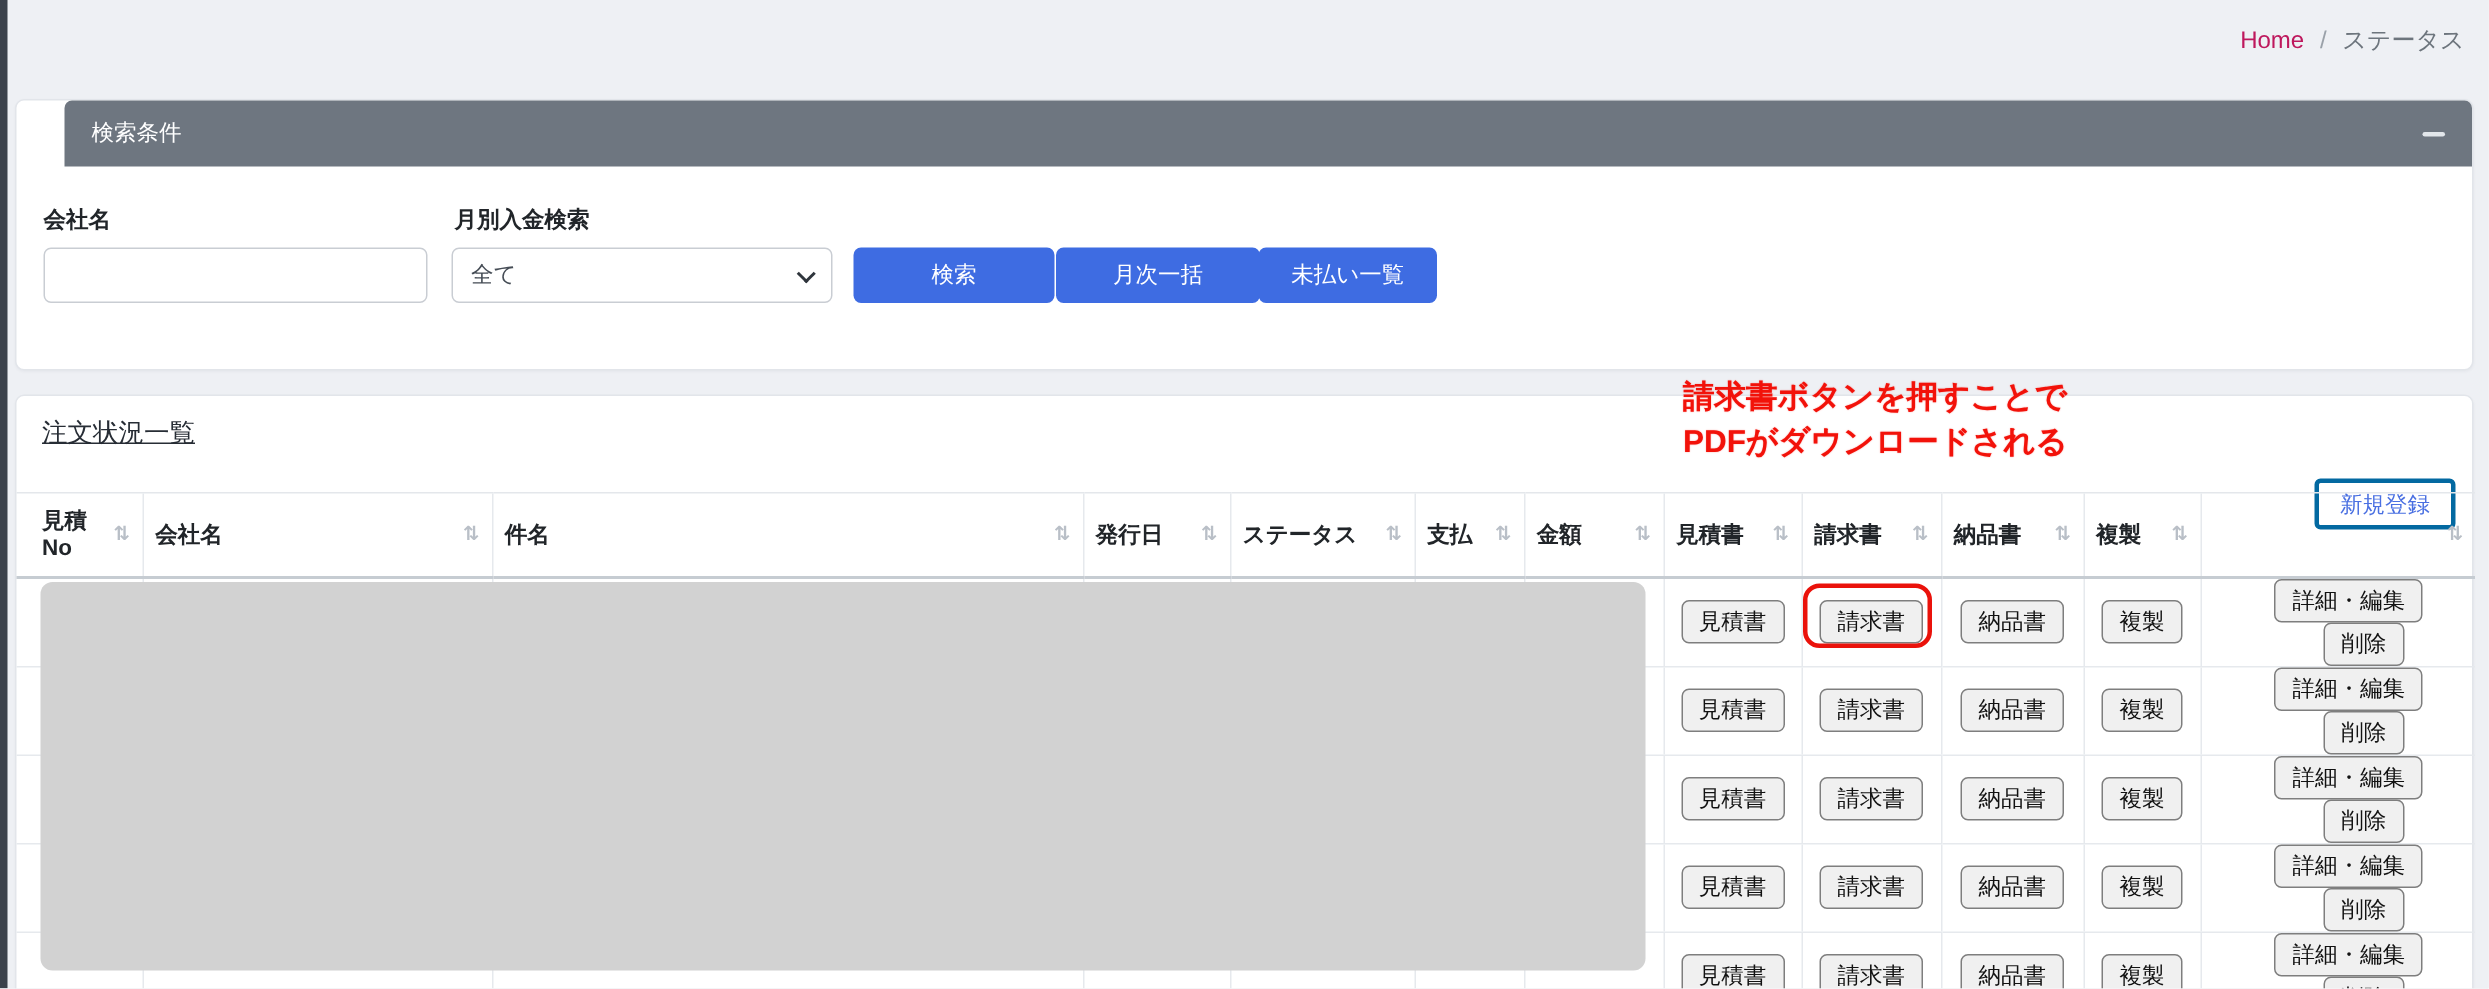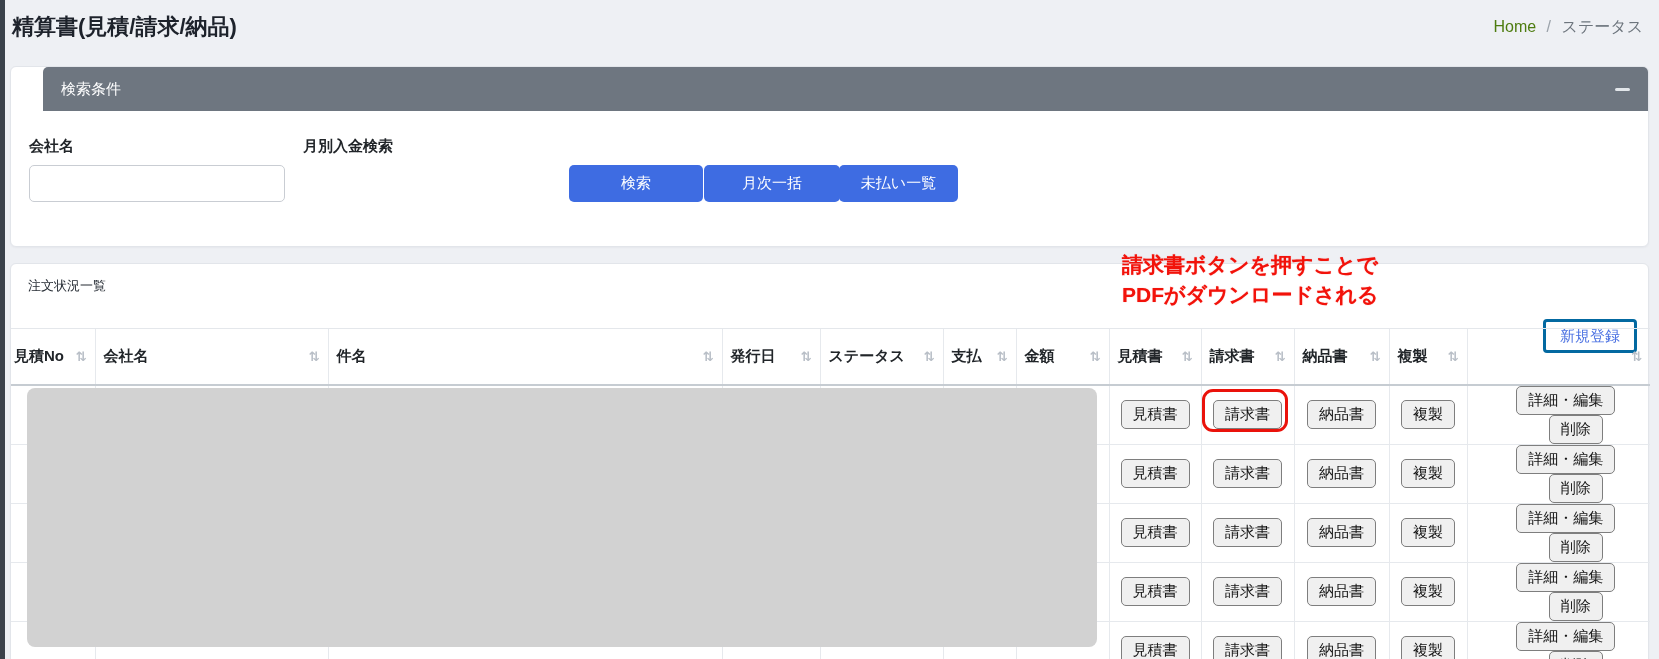--- a/index.html
+++ b/index.html
@@ -6,21 +6,21 @@
   html,body { background:#eef0f4; }
   body { font-family:"Liberation Sans","DejaVu Sans",sans-serif; color:#212529; }
   #page { position:relative; width:1659px; height:659px; background:#eef0f4; overflow:hidden; }
 
   
   .side-strip { position:absolute; left:0; top:0; width:5px; height:659px; background:#3b424b; }
 
   
   .page-title { position:absolute; left:12px; top:12px; font-size:22px; font-weight:bold; color:#1d222b; }
   .breadcrumb { position:absolute; right:16px; top:17px; font-size:16px; }
-  .breadcrumb .bc-home { color:#4d7c0f; text-decoration:none; cursor:pointer; }
+  .breadcrumb .bc-home { color:#be185d; text-decoration:none; cursor:pointer; }
   .breadcrumb .bc-sep { color:#9aa1a9; margin:0 6px; }
   .breadcrumb .bc-cur { color:#6d757d; }
 
   
   .card { position:absolute; left:10px; width:1639px; background:#ffffff;
           border:1px solid #e2e5ea; border-radius:6px; box-shadow:0 1px 2px rgba(20,30,50,.04); }
   .search-card { top:66px; height:181px; }
   .table-card  { top:263px; height:420px; border-radius:6px 6px 0 0; }
 
   
@@ -42,30 +42,30 @@
   .select-wrap .chev::before { content:""; position:absolute; left:0; top:0; width:7px; height:7px;
                         border-right:2px solid #2f353c; border-bottom:2px solid #2f353c; transform:rotate(45deg); }
 
   .btn-primary { position:absolute; top:98px; height:37px; background:#3e6ce2; color:#fff;
                  border:none; border-radius:5px; font-size:15px; cursor:pointer; font-family:inherit; }
   .btn-search { left:558px; width:134px; }
   .btn-month  { left:693px; width:136px; }
   .btn-unpaid { left:828px; width:119px;font-family:Liberation Serif, serif; }
 
   
-  .list-title { position:absolute; left:17px; top:13px; font-size:13px; color:#272d35; }
+  .list-title { position:absolute; left:17px; top:13px; font-size:17px; color:#272d35;text-decoration:underline; }
   .btn-register { position:absolute; right:11px; top:10px; height:34px; padding:0 14px;
                   background:#fff; border:3px solid #0369a1; border-radius:4px; color:#4a70e2;
                   font-size:15px; cursor:pointer; font-family:Liberation Serif, serif;margin-top:45px; }
 
   table.order-table { position:absolute; left:0; top:64px; width:1639px; border-collapse:collapse; table-layout:fixed; }
   .order-table th { height:56px; font-size:15px; font-weight:bold; color:#212529; text-align:left;
                     border-top:1px solid #e4e7eb; border-bottom:2px solid #c6ccd2; padding:0 8px; vertical-align:middle; }
   .order-table th .th-inner { display:flex; align-items:center; justify-content:space-between; }
-  .order-table th:first-child { padding-left:3px; }
+  .order-table th:first-child { padding-left:17px; }
   .order-table th + th, .order-table td + td { border-left:1px solid #e6e9ed; }
   .order-table td { height:54px; border-bottom:1px solid #e6e9ed; vertical-align:middle; text-align:center; }
   .sort-icon { font-size:13px; color:#b9bfc7; margin-left:4px; flex:0 0 auto; cursor:pointer; }
 
   .row-btn { display:inline-block; background:#f0f0f0; border:1px solid #7e7e7e; border-radius:5px;
              color:#121212; font-size:15px; padding:4px 11px; cursor:pointer; white-space:nowrap; font-family:inherit; }
   .cell-actions { text-align:left; padding-left:14px; }
   .cell-actions .row-btn + .row-btn { margin-left:20px; }
 
   
@@ -75,38 +75,43 @@
                      color:#f2120a; line-height:30px; text-shadow:0 0 1px rgba(242,18,10,.45); }
   .annotation-rect { position:absolute; left:1202px; top:389px; width:86px; height:43px;
                      border:3px solid #ea120b; border-radius:11px; z-index:8; pointer-events:none; }
 </style>
 </head>
 <body>
 
 <div id="page">
   <div class="side-strip"></div>
 
-  <div class="page-title">精算書(見積/請求/納品)</div>
 
   <div class="breadcrumb">
     <span class="bc-home">Home</span>
     <span class="bc-sep">/</span>
     <span class="bc-cur">ステータス</span>
   </div>
 
   <div class="card search-card">
     <div class="search-head">
       <span class="head-label">検索条件</span>
       <span class="collapse-btn">
         <span class="bar"></span>
       </span>
     </div>
     <label class="form-label lbl-company">会社名</label>
     <input class="text-input" type="text" value="" style="">
     <label class="form-label lbl-month">月別入金検索</label>
+    <div class="select-wrap">
+      <select>
+        <option>全て</option>
+      </select>
+      <span class="chev"></span>
+    </div>
     <button class="btn-primary btn-search">検索</button>
     <button class="btn-primary btn-month">月次一括</button>
     <button class="btn-primary btn-unpaid">未払い一覧</button>
   </div>
 
   <div class="card table-card">
     <div class="list-title">注文状況一覧</div>
     <button class="btn-register">新規登録</button>
 
     <table class="order-table">

